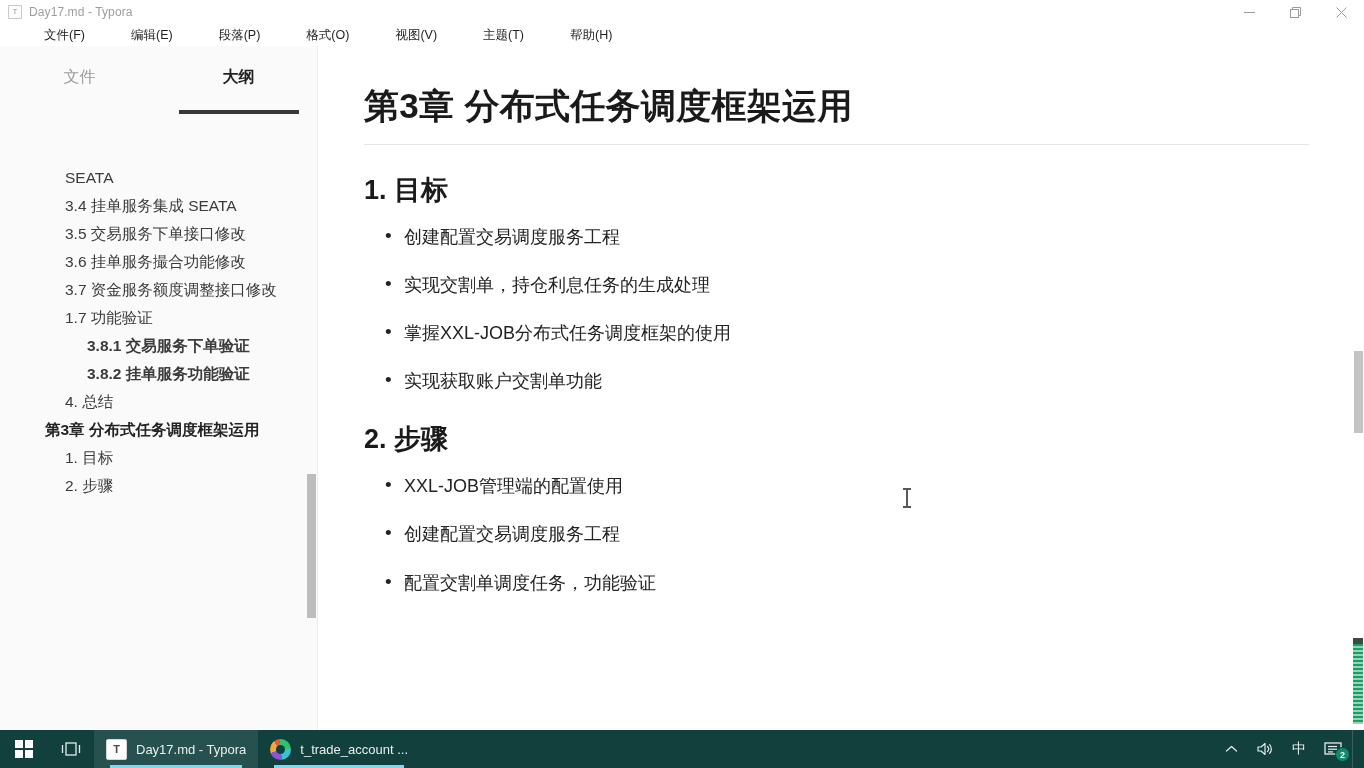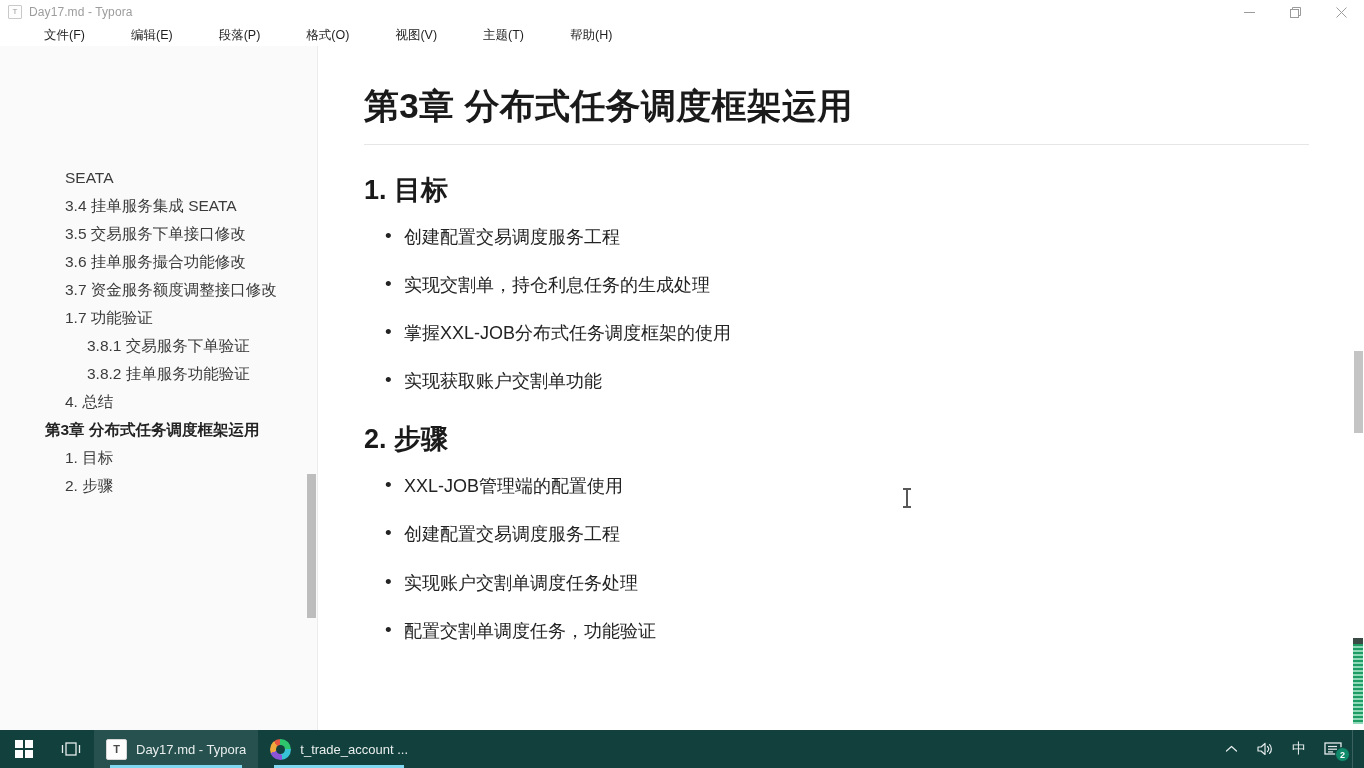--- a/index.html
+++ b/index.html
@@ -67,21 +67,21 @@
   .outline {
     position:absolute; top:68px; left:3px; width:318px; height:616px;
     overflow:hidden; padding-top:50px;
   }
   .outline-item {
     font-size:15.5px; color:#3b3b3b; line-height:1.42;
     padding:3px 26px 3px 0; word-break:break-word;
   }
   .outline-item.lvl1 { padding-left:42px; font-weight:bold; color:#232323; }
   .outline-item.lvl2 { padding-left:62px; }
-  .outline-item.lvl3 { padding-left:84px; }
+  .outline-item.lvl3 { padding-left:84px;font-weight:bold; }
 
   .side-scrollbar {
     position:absolute; left:307px; top:428px; width:9px; height:144px;
     background:#bdbdbd; border-radius:0;
   }
 
   
   .content {
     position:absolute; left:318px; top:0; width:1046px; height:639px;
     background:#ffffff; overflow:hidden;
@@ -232,20 +232,24 @@
   <div class="menu-item">段落(P)</div>
   <div class="menu-item">格式(O)</div>
   <div class="menu-item">视图(V)</div>
   <div class="menu-item">主题(T)</div>
   <div class="menu-item">帮助(H)</div>
 </div>
 
 <div class="workspace">
 
   <div class="sidebar">
+    <div class="side-tabs">
+      <div class="side-tab">文件</div>
+      <div class="side-tab active">大纲</div>
+    </div>
 
     <div class="outline">
       <div class="outline-item lvl2">SEATA</div>
       <div class="outline-item lvl2">3.4 挂单服务集成 SEATA</div>
       <div class="outline-item lvl2">3.5 交易服务下单接口修改</div>
       <div class="outline-item lvl2">3.6 挂单服务撮合功能修改</div>
       <div class="outline-item lvl2">3.7 资金服务额度调整接口修改</div>
       <div class="outline-item lvl2">1.7 功能验证</div>
       <div class="outline-item lvl3">3.8.1 交易服务下单验证</div>
       <div class="outline-item lvl3">3.8.2 挂单服务功能验证</div>
@@ -268,21 +272,20 @@
         <li>创建配置交易调度服务工程</li>
         <li>实现交割单，持仓利息任务的生成处理</li>
         <li>掌握XXL-JOB分布式任务调度框架的使用</li>
         <li>实现获取账户交割单功能</li>
       </ul>
 
       <h2>2. 步骤</h2>
       <ul>
         <li>XXL-JOB管理端的配置使用</li>
         <li>创建配置交易调度服务工程</li>
-        <li>实现账户交割单调度任务处理</li>
         <li>配置交割单调度任务，功能验证</li>
       </ul>
     </div>
   </div>
 
   <div class="text-caret"></div>
   <div class="content-scrollbar"></div>
   <div class="green-indicator"></div>
 
 </div>

